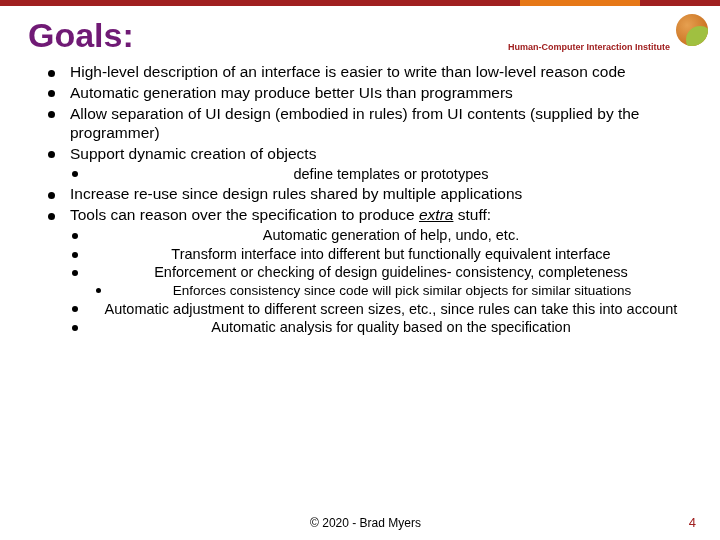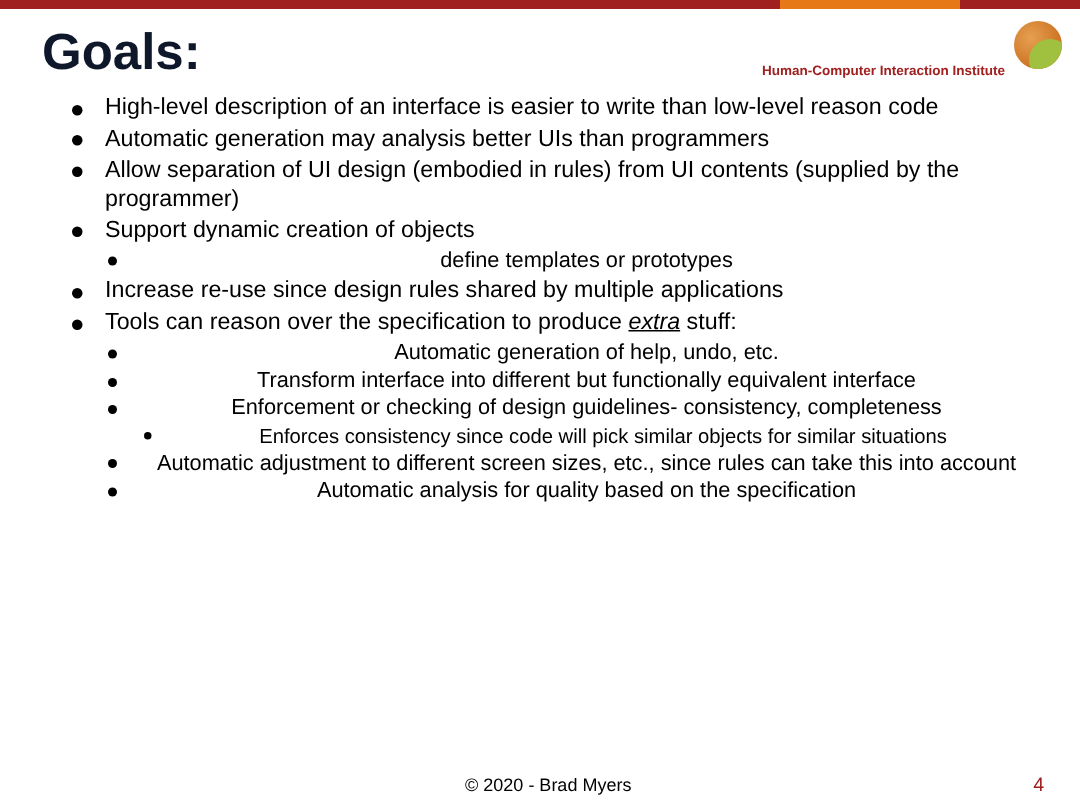--- a/index.html
+++ b/index.html
@@ -52,21 +52,21 @@
     bottom: -8px;
     right: -6px;
     width: 28px;
     height: 28px;
     border-radius: 50%;
     background: #a0c040;
   }
   .title {
     font-size: 34px;
     font-weight: bold;
-    color: #0f172a;
+    color: #701a75;
     padding: 10px 0 8px 28px;
   }
   .content {
     padding: 0 30px 0 48px;
     font-size: 15.5px;
     line-height: 1.22;
     color: #000;
   }
   ul { list-style: none; }
   ul.lvl1 > li { position: relative; padding-left: 22px; margin-bottom: 2px; }
@@ -132,21 +132,21 @@
 <div class="brand">
   <span class="brand-text">Human-Computer Interaction Institute</span>
   <span class="brand-circle"></span>
 </div>
 
 <div class="title">Goals:</div>
 
 <div class="content">
   <ul class="lvl1">
     <li>High-level description of an interface is easier to write than low-level reason code</li>
-    <li>Automatic generation may analysis better UIs than programmers</li>
+    <li>Automatic generation may produce better UIs than programmers</li>
     <li>Allow separation of UI design (embodied in rules) from UI contents (supplied by the programmer)</li>
     <li>
       <span>Support dynamic creation of objects</span>
       <ul class="lvl2">
         <li>define templates or prototypes</li>
       </ul>
     </li>
     <li>Increase re-use since design rules shared by multiple applications</li>
     <li>
       <span>Tools can reason over the specification to produce </span><span class="em">extra</span><span> stuff:</span>

